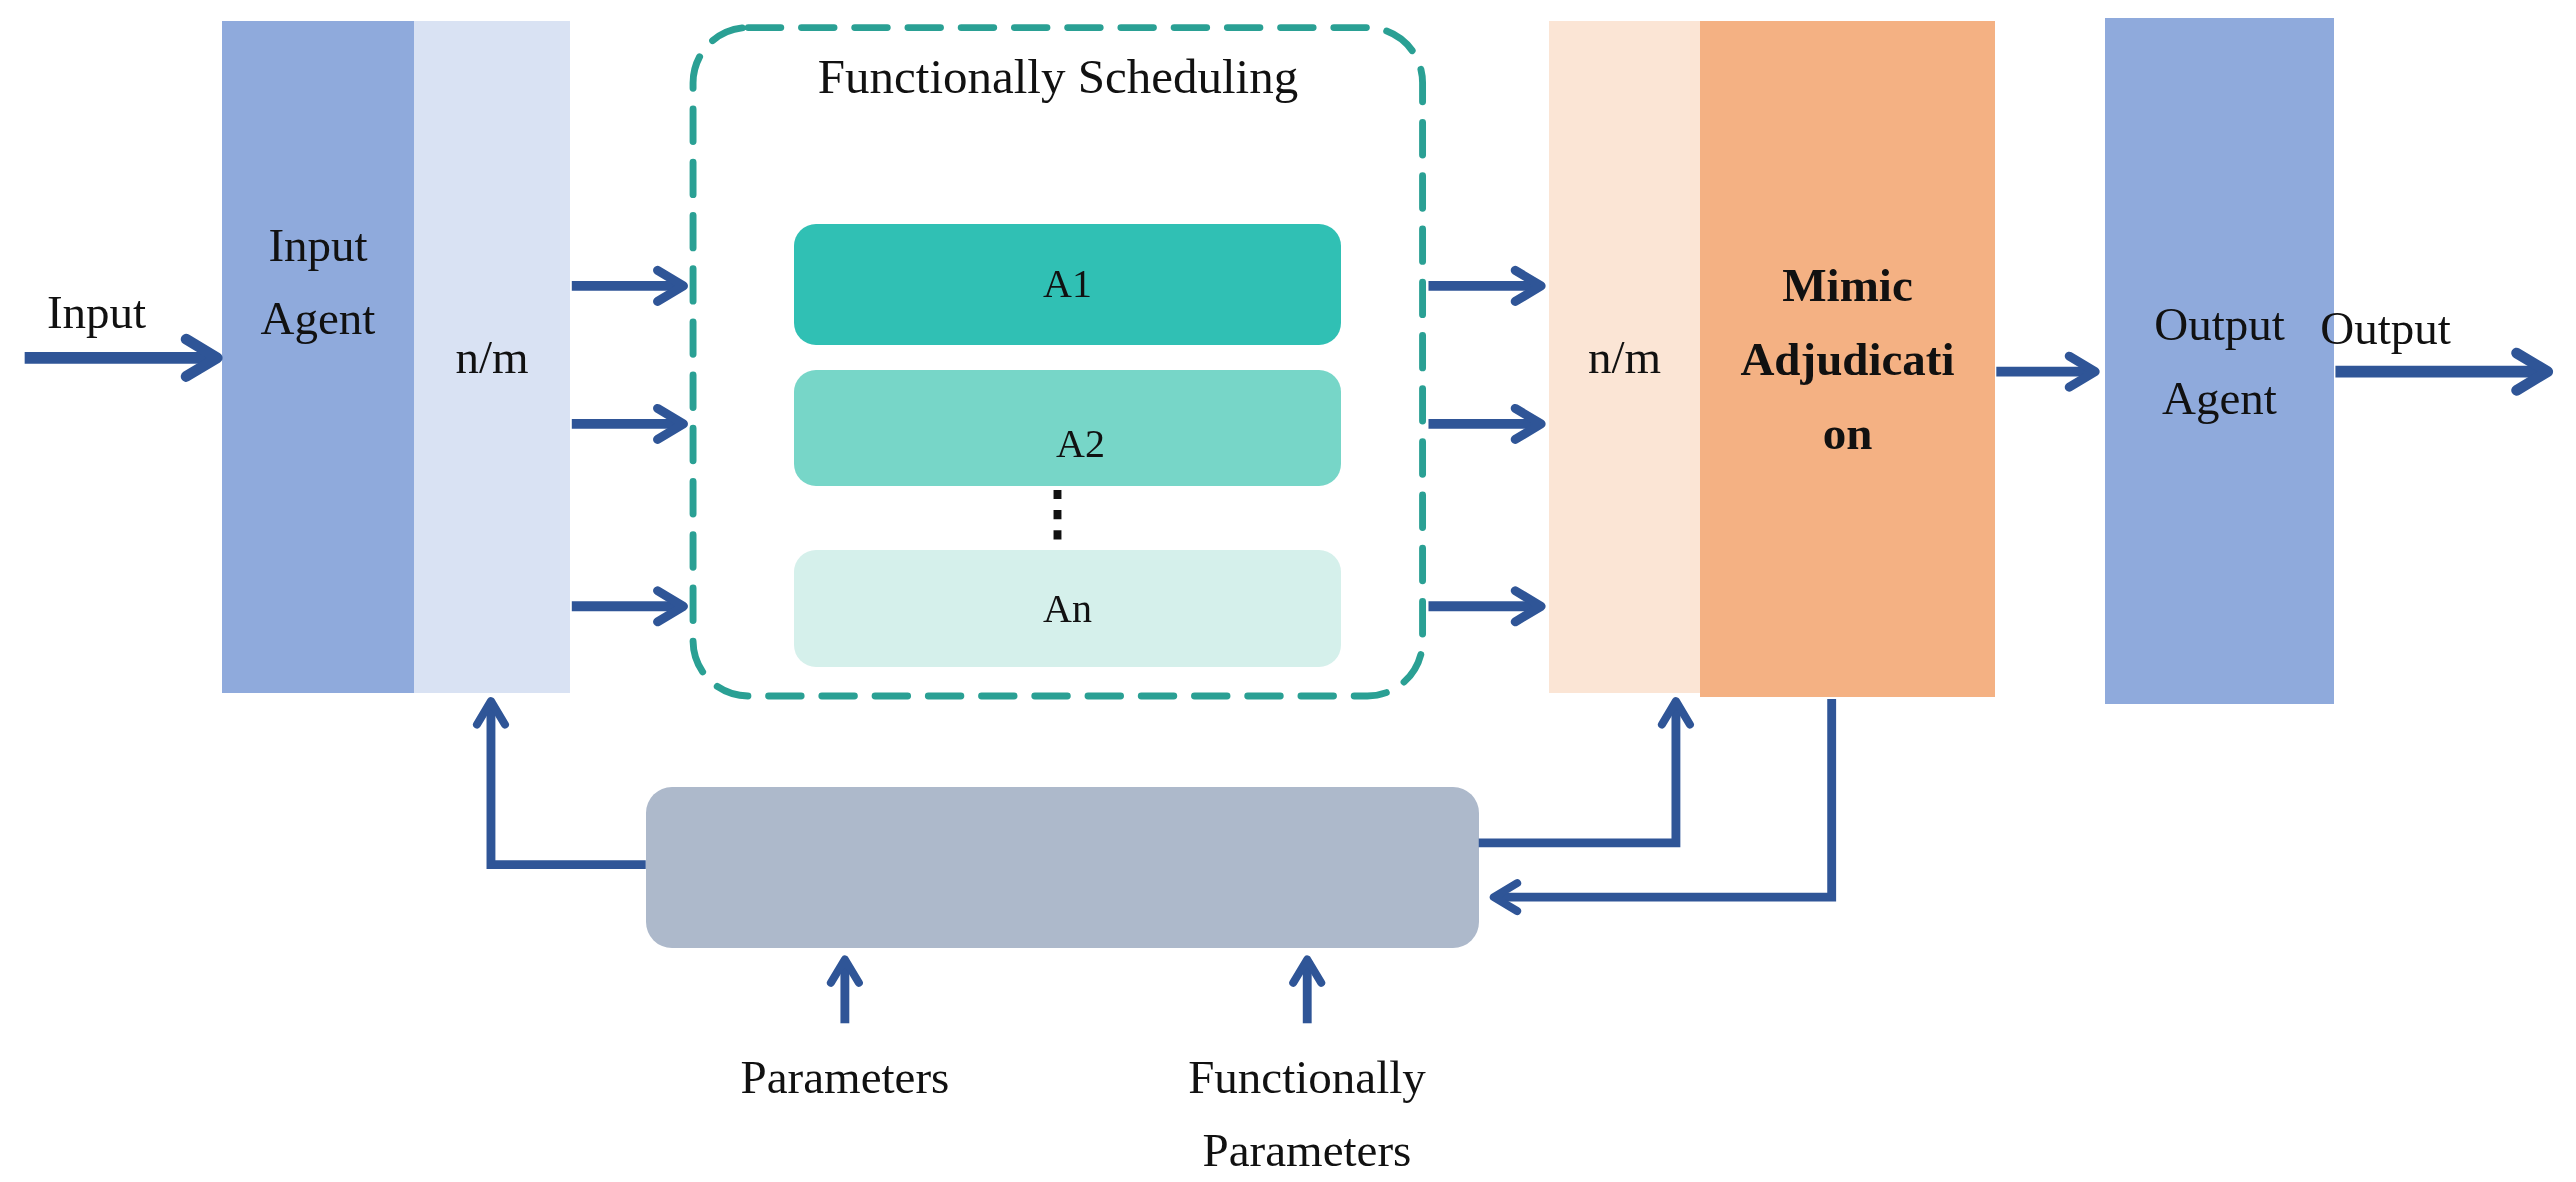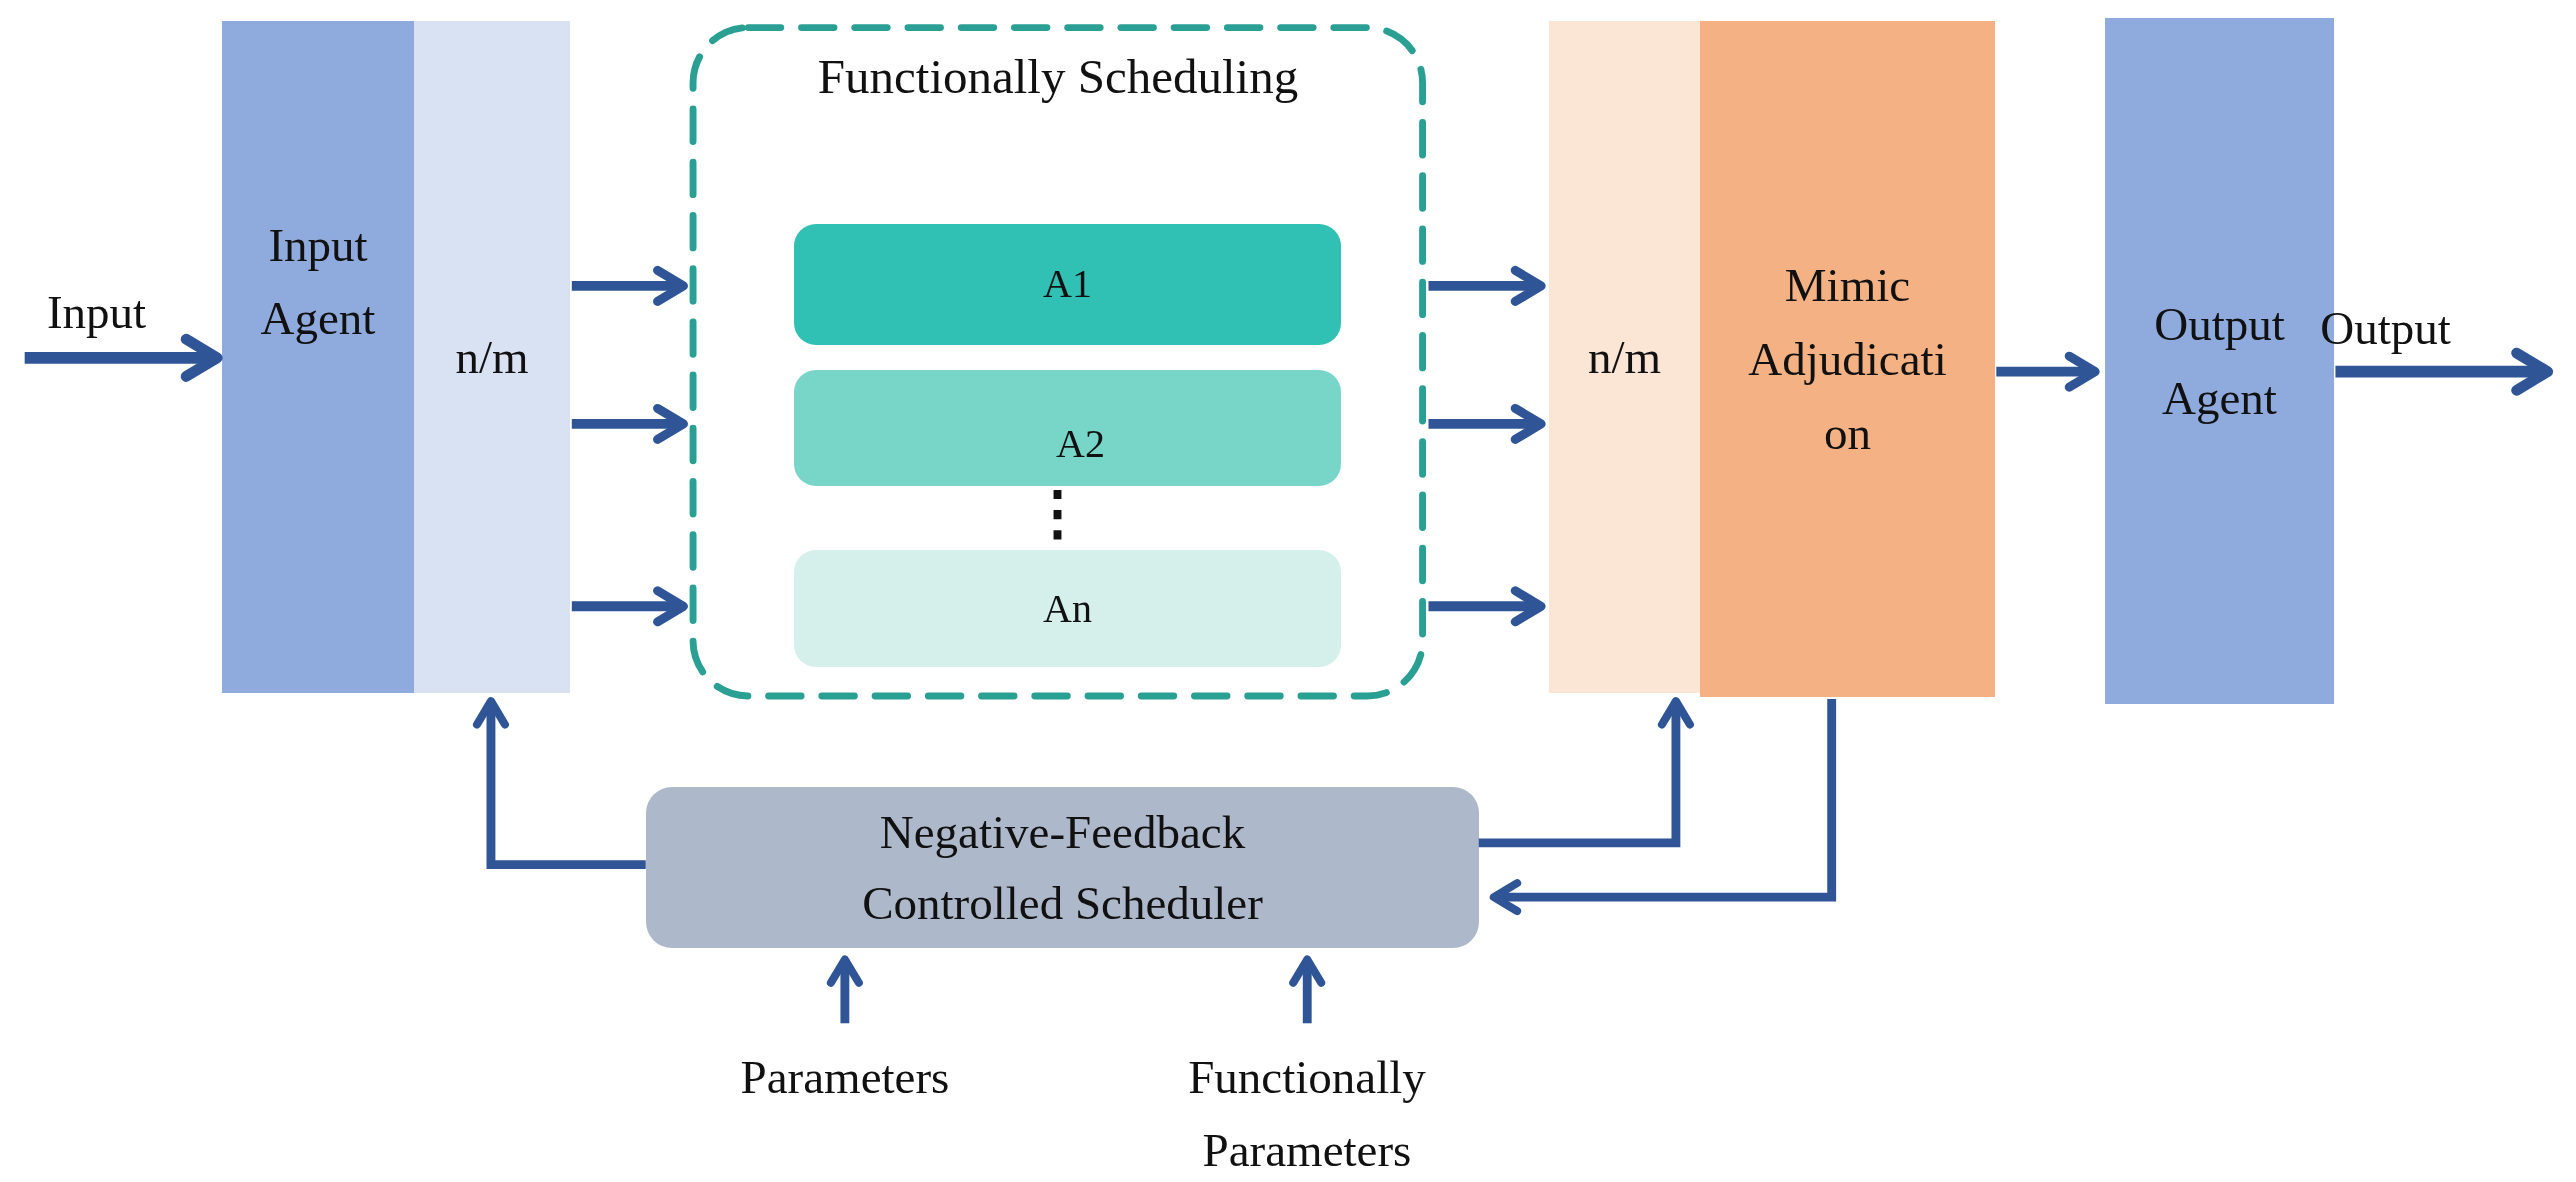--- a/index.html
+++ b/index.html
@@ -30,21 +30,21 @@
   .exec-label{position:absolute;left:794px;width:547px;z-index:3;text-align:center;font-size:40px;}
   #exec-a1-label{top:260px;}
   #exec-a2-label{top:420px;margin-left:13px;}
   #exec-an-label{top:585px;}
   #exec-ellipsis{left:1026px;top:481px;width:63px;height:65px;font-size:59px;font-weight:bold;line-height:65px;}
 
   
   #nm-right{left:1549px;top:21px;width:151px;height:672px;background:#FBE5D5;}
   #nm-right-label{left:1549px;top:21px;width:151px;height:672px;line-height:47px;}
   #mimic{left:1700px;top:21px;width:295px;height:676px;background:#F4B183;}
-  #mimic-label{left:1700px;top:21px;width:295px;height:676px;line-height:74px;}
+  #mimic-label{left:1700px;top:21px;width:295px;height:676px;line-height:74px;font-weight:bold;}
   #output-agent{left:2105px;top:18px;width:229px;height:686px;background:#8FAADC;}
   #output-agent-label{left:2105px;top:18px;width:229px;height:686px;line-height:74px;}
 
   
   #scheduler{left:646px;top:787px;width:833px;height:161px;background:#ADB9CB;border-radius:26px;}
   #scheduler-label{left:646px;top:787px;width:833px;height:161px;line-height:71px;}
 
   
   #input-label{left:8px;top:288px;width:177px;line-height:49px;}
   #output-label{left:2297px;top:304px;width:177px;line-height:49px;}
@@ -120,24 +120,20 @@
     <div>on</div>
   </div>
 
   <div class="label center-flex" id="output-agent-label">
     <div>Output</div>
     <div>Agent</div>
   </div>
 
   <div class="label" id="output-label">Output</div>
 
-  <div class="label center-flex" id="scheduler-label">
-    <div>Negative-Feedback</div>
-    <div>Controlled Scheduler</div>
-  </div>
 
   <div class="label" id="control-label">
     <div>Parameters</div>
   </div>
 
   <div class="label" id="adjudication-label">
     <div>Functionally</div>
     <div>Parameters</div>
   </div>
 

